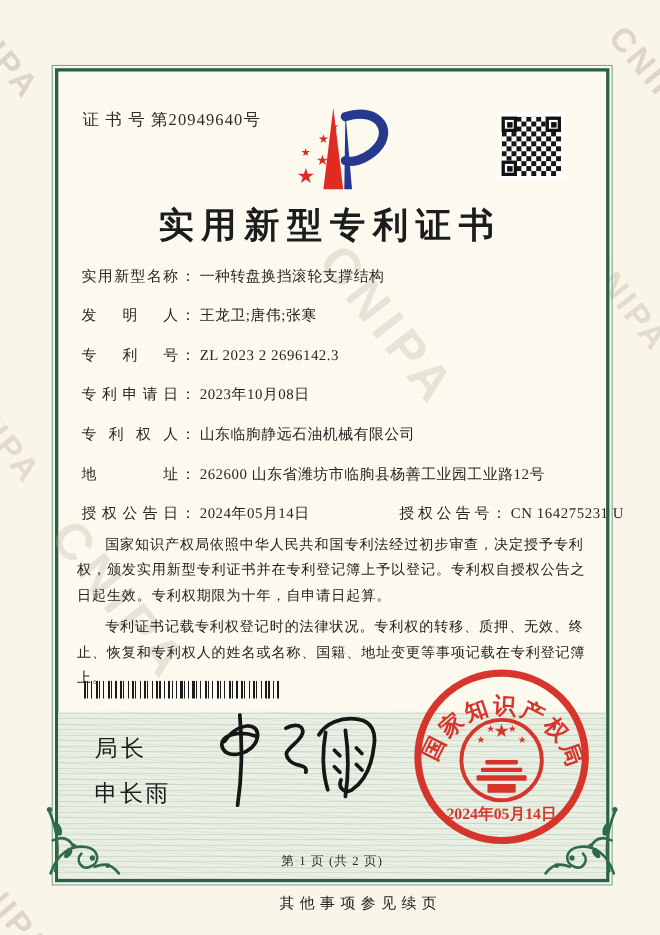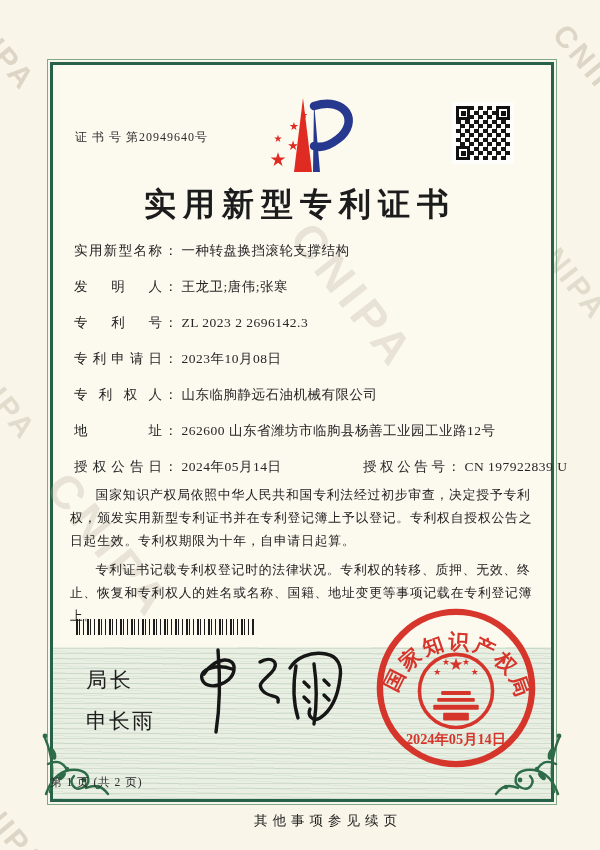--- a/index.html
+++ b/index.html
@@ -26,21 +26,21 @@
          background:#fcf9ef;box-sizing:border-box;}
   .green-band{position:absolute;left:53px;top:647px;width:498px;height:152px;
          background:#e9efe3;
          background-image:repeating-linear-gradient(0deg,rgba(124,160,128,0.22) 0 1px,rgba(0,0,0,0) 1px 5px),
                           repeating-linear-gradient(3deg,rgba(124,160,128,0.10) 0 1px,rgba(0,0,0,0) 1px 7px);}
   .corner{position:absolute;width:74px;height:74px;}
   .corner-bl{left:40px;top:724px;}
   .corner-br{left:490px;top:724px;transform:scaleX(-1);}
 
   
-  .certno{position:absolute;left:75px;top:100px;font-size:12px;color:#2b2b2b;letter-spacing:1px;margin-top:29px;}
+  .certno{position:absolute;left:75px;top:100px;font-size:15px;color:#2b2b2b;letter-spacing:1px;}
   .logo{position:absolute;left:256px;top:94px;}
   .qr{position:absolute;left:456px;top:106px;width:54px;height:54px;background:#fdfdfb;
       background-image:repeating-conic-gradient(#161616 0 25%,rgba(0,0,0,0) 0 50%);
       background-size:9px 9px;outline:4px solid #fdfdfb;}
   .qr .finder{position:absolute;width:8px;height:8px;border:3px solid #111;background:#fff;}
   .qr .finder i{position:absolute;left:1.5px;top:1.5px;width:5px;height:5px;background:#111;display:block;}
   .qr .f1{left:0;top:0;} .qr .f2{right:0;top:0;} .qr .f3{left:0;bottom:0;}
   .title{position:absolute;left:0;top:183px;width:600px;text-align:center;
          font-size:32px;font-weight:700;color:#1c1c1c;letter-spacing:7px;}
 
@@ -58,21 +58,21 @@
   .paras p{margin:0 0 7px 0;font-size:12.8px;line-height:1.78;letter-spacing:0.8px;text-indent:2em;}
 
   
   .barcode{position:absolute;left:76px;top:619px;width:178px;height:16px;
      background-image:repeating-linear-gradient(90deg,#1c1c1c 0 2px,rgba(0,0,0,0) 2px 3px,#1c1c1c 3px 4px,rgba(0,0,0,0) 4px 7px,#1c1c1c 7px 8px,rgba(0,0,0,0) 8px 11px);}
   .officer{position:absolute;left:86px;top:666px;font-family:"Liberation Sans","DejaVu Sans",sans-serif;
      font-size:21px;color:#1d1d1d;letter-spacing:3px;}
   .officer .nm{margin-top:13px;letter-spacing:2px;text-align:center;}
   .sig{position:absolute;left:186px;top:642px;}
   .seal{position:absolute;left:372px;top:604px;opacity:0.93;}
-  .pageinfo{position:absolute;left:50px;top:775px;width:504px;text-align:left;
+  .pageinfo{position:absolute;left:50px;top:775px;width:504px;text-align:center;
      font-size:11.5px;color:#2c2c2c;letter-spacing:1px;}
   .contnote{position:absolute;left:0;top:812px;width:600px;text-align:center;
      font-size:13.5px;color:#222;letter-spacing:5px;padding-left:28px;}
 </style>
 </head>
 <body>
 
 <div class="page">
 
   <span class="wm wm1">CNIPA</span>
@@ -163,21 +163,21 @@
       <span class="flabel">专利申请日</span><span class="fcolon">：</span><span class="fval">2023年10月08日</span>
     </div>
     <div class="frow">
       <span class="flabel">专利权人</span><span class="fcolon">：</span><span class="fval">山东临朐静远石油机械有限公司</span>
     </div>
     <div class="frow">
       <span class="flabel">地址</span><span class="fcolon">：</span><span class="fval">262600 山东省潍坊市临朐县杨善工业园工业路12号</span>
     </div>
     <div class="frow">
       <span class="flabel">授权公告日</span><span class="fcolon">：</span><span class="fval">2024年05月14日</span>
-      <span class="fsecond"><span class="flabel2">授权公告号</span><span class="fcolon">：</span><span class="fval">CN 197922839 U</span></span>
+      <span class="fsecond"><span class="flabel2">授权公告号</span><span class="fcolon">：</span><span class="fval">CN 164275231 U</span></span>
     </div>
   </div>
 
   <div class="paras">
     <p>国家知识产权局依照中华人民共和国专利法经过初步审查，决定授予专利权，颁发实用新型专利证书并在专利登记簿上予以登记。专利权自授权公告之日起生效。专利权期限为十年，自申请日起算。</p>
     <p>专利证书记载专利权登记时的法律状况。专利权的转移、质押、无效、终止、恢复和专利权人的姓名或名称、国籍、地址变更等事项记载在专利登记簿上。</p>
   </div>
 
   <div class="barcode"></div>
 

